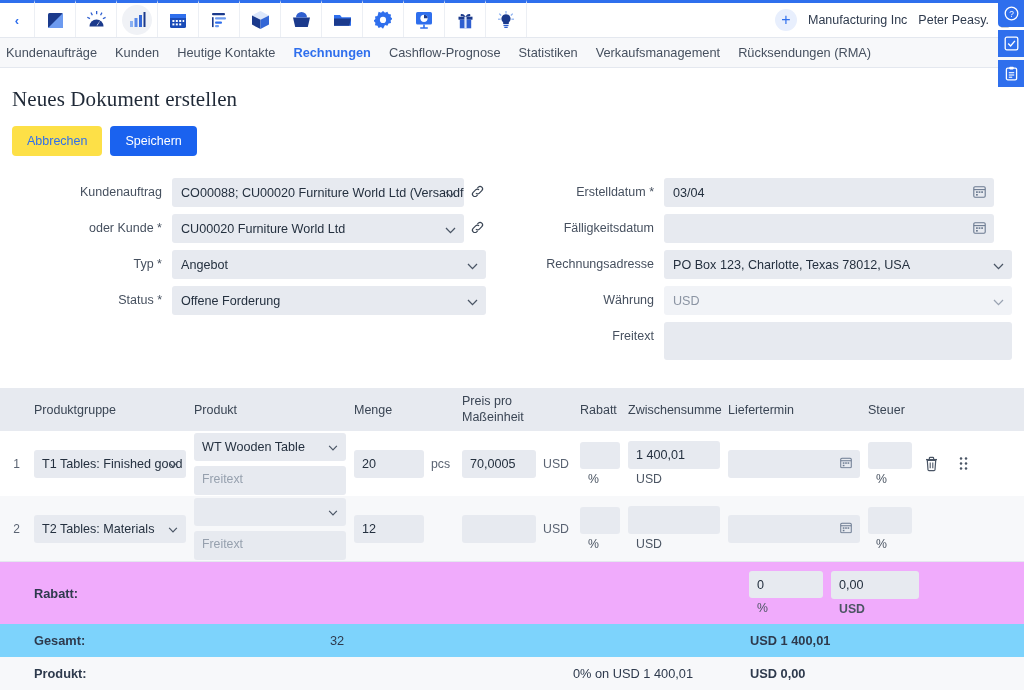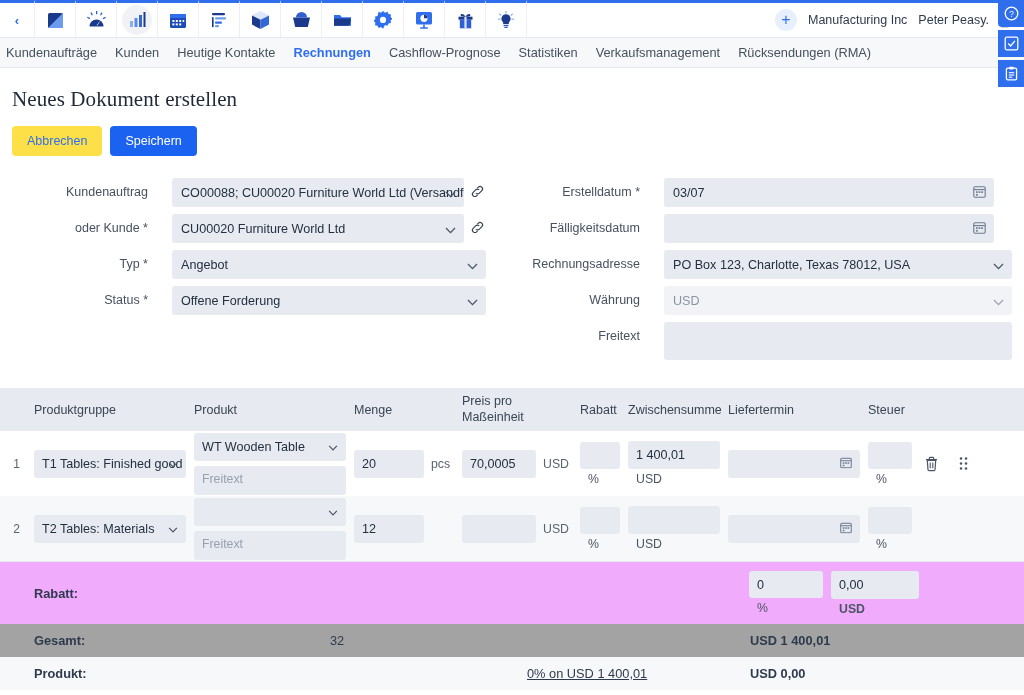--- a/index.html
+++ b/index.html
@@ -105,21 +105,21 @@
   
   .form-grid {
     display: grid;
     grid-template-columns: 160px 292px 22px 1fr 160px 330px 1fr;
     column-gap: 0;
     row-gap: 7px;
     align-items: start;
   }
   .f-label {
     font-size: 12.5px; color: #46505f; text-align: right;
-    padding-right: 24px; padding-top: 7px; white-space: nowrap;
+    padding-right: 10px; padding-top: 7px; white-space: nowrap;
   }
   .field {
     background: #e7eaf0; border: none; border-radius: 3px;
     height: 29px; width: 100%;
     font-size: 12.6px; color: #24303f;
     padding: 0 26px 0 9px;
     font-family: "Liberation Sans", sans-serif;
     display: flex; align-items: center;
     position: relative;
     white-space: nowrap; overflow: hidden;
@@ -181,26 +181,26 @@
   
   .totrow {
     display: grid;
     grid-template-columns: 30px 300px 1fr 218px 82px 1fr;
     align-items: center;
     font-size: 12.8px;
     color: #2e3a4d;
   }
   .tot-label { font-weight: 700; padding-left: 4px; }
   .tot-rabatt { min-height: 63px; background: #f0abfc; border-top: 1px solid #e4e8ef;}
-  .tot-gesamt { height: 33px; background: #a3a3a3; }
+  .tot-gesamt { height: 33px; background: #7dd3fc; }
   .tot-steuer { height: 33px; background: #f7f8fa; }
   .tot-summe  { height: 33px; background: #ffffff; border-bottom:1px solid #e4e8ef;}
   .tot-val { font-weight: 700; }
   .tot-qty { font-weight: 400; }
-  .num-right { text-align: left; padding-right: 6px; text-decoration: underline; }
+  .num-right { text-align: center; padding-right: 6px; }
 </style>
 </head>
 <body>
 
 <div class="topbar">
   <div class="tb-back">
     <span>‹</span>
   </div>
   <div class="tb-icons">
     <div class="tb-icon">
@@ -386,21 +386,21 @@
     </div>
     <div class="linkico">
       <svg width="15" height="15" viewBox="0 0 16 16">
           <path d="M6.3 9.7 a2.6 2.6 0 0 0 3.7 0 l2.6-2.6 a2.6 2.6 0 0 0-3.7-3.7 l-1 1" fill="none" stroke="#3a4554" stroke-width="1.25"></path>
           <path d="M9.7 6.3 a2.6 2.6 0 0 0-3.7 0 L3.4 8.9 a2.6 2.6 0 0 0 3.7 3.7 l1-1" fill="none" stroke="#3a4554" stroke-width="1.25"></path>
         </svg>
     </div>
     <div></div>
     <div class="f-label">Erstelldatum *</div>
     <div class="fwrap">
-      <div class="field">03/07</div>
+      <div class="field">03/04</div>
       <span class="calico"><svg width="13" height="13" viewBox="0 0 13 13">
             <rect x=".8" y="1.8" width="11.4" height="10.4" rx="1.2" fill="none" stroke="#6b7a90" stroke-width="1.1"></rect>
             <path d="M.8 4.6 h11.4" stroke="#6b7a90" stroke-width="1.1"></path>
             <rect x="3" y="6.3" width="1.8" height="1.6" fill="#6b7a90"></rect>
             <rect x="5.6" y="6.3" width="1.8" height="1.6" fill="#6b7a90"></rect>
             <rect x="8.2" y="6.3" width="1.8" height="1.6" fill="#6b7a90"></rect>
             <rect x="3" y="9" width="1.8" height="1.6" fill="#6b7a90"></rect>
           </svg></span>
     </div>
     <div></div>

